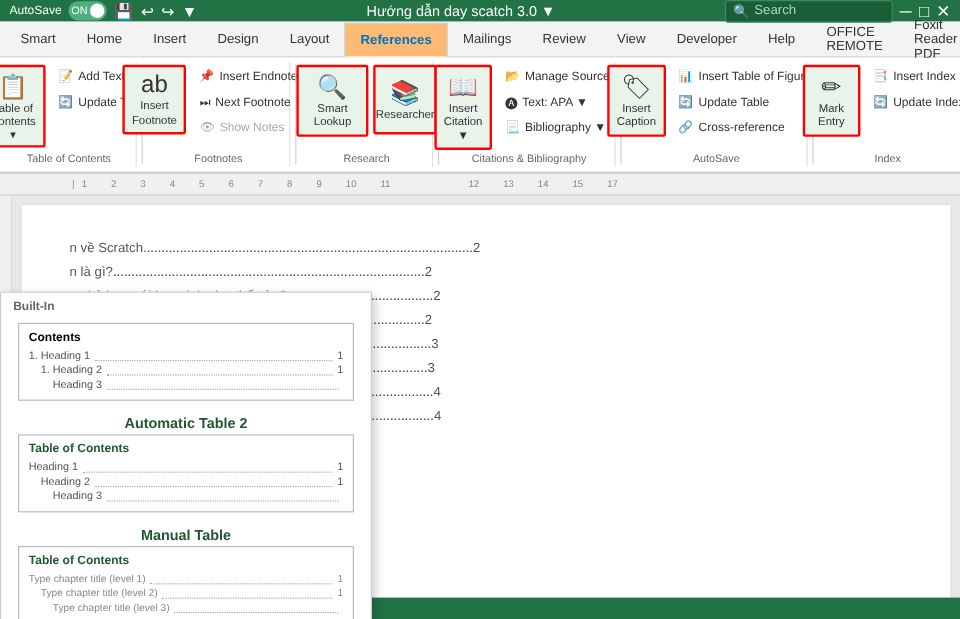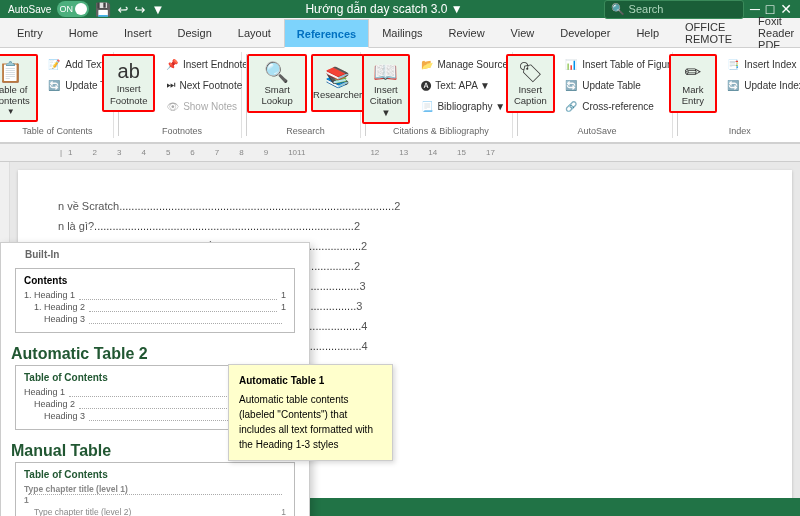--- a/index.html
+++ b/index.html
@@ -28,21 +28,21 @@
       background: #1a5e38; border: 1px solid #3a8a5a; border-radius: 3px;
       display: flex; align-items: center; padding: 2px 6px; gap: 4px; width: 140px;
     }
     .search-box input { background: transparent; border: none; outline: none; color: white; font-size: 11px; width: 100%; }
     .search-box input::placeholder { color: #aed6bc; }
     .ribbon-tabs { background: #f3f3f3; display: flex; align-items: flex-end; height: 30px; border-bottom: 1px solid #d0d0d0; padding-left: 4px; }
     .ribbon-tab {
       padding: 6px 12px; font-size: 11px; cursor: pointer; color: #333; height: 100%;
       display: flex; align-items: center; border: 1px solid transparent;
     }
-    .ribbon-tab.active { background: #7dd3fc; border: 1px solid #d0d0d0; border-bottom: 1px solid white; color: #0070c0; font-weight: 600; margin-bottom: -1px; }
+    .ribbon-tab.active { background: #fdba74; border: 1px solid #d0d0d0; border-bottom: 1px solid white; color: #0070c0; font-weight: 600; margin-bottom: -1px; }
     .ribbon-content {
       background: white; border-bottom: 2px solid #d0d0d0;
       display: flex; align-items: stretch; padding: 4px 2px; min-height: 72px;
       position: relative;
     }
     .ribbon-group {
       display: flex; flex-direction: column; align-items: center; justify-content: flex-start;
       padding: 2px 8px; border-right: 1px solid #e0e0e0; min-width: 60px;
     }
     .ribbon-group:last-child { border-right: none; }
@@ -85,34 +85,34 @@
       position: absolute;
       top: 80px;
       left: 0;
       width: 310px;
       background: white;
       border: 1px solid #ccc;
       box-shadow: 3px 3px 8px rgba(0,0,0,0.2);
       z-index: 100;
       font-size: 11px;
     }
-    .toc-section-label { font-size: 10px; color: #666; padding: 6px 24px 2px; font-weight: 600; }
+    .toc-section-label { font-size: 10px; color: #666; padding: 6px 10px 2px; font-weight: 600; }
     .toc-item {
       padding: 4px 10px; cursor: pointer; position: relative;
     }
     .toc-preview {
       border: 1px solid #bbb; background: white; margin: 2px 4px 4px; padding: 6px 8px; font-size: 9px;
     }
     .toc-preview-title { font-weight: 700; font-size: 10px; margin-bottom: 4px; }
     .toc-preview-line { margin: 2px 0; color: #555; display: flex; justify-content: space-between; }
     .toc-preview-line.indent1 { padding-left: 10px; }
     .toc-preview-line.indent2 { padding-left: 20px; }
     .toc-preview-dots { border-bottom: 1px dotted #aaa; flex: 1; margin: 0 4px; }
 
-    .toc-item-label { font-size: 16px; font-weight: 600; color: #215732; margin-bottom: 1px; }
+    .toc-item-label { font-size: 12px; font-weight: 600; color: #215732; margin-bottom: 1px; text-align: center; }
 
     .toc-manual .toc-preview-title { color: #215732; font-weight: 700; font-size: 10px; }
     .toc-manual .toc-preview-line { color: #888; font-size: 8.5px; }
 
     
     .tooltip-box {
       position: absolute;
       top: 202px;
       left: 228px;
       width: 165px;
@@ -156,21 +156,21 @@
       <span>🔍</span>
       <input type="text" placeholder="Search" style="">
     </div>
     <span style="font-size:14px;cursor:pointer;">─</span>
     <span style="font-size:14px;cursor:pointer;">□</span>
     <span style="font-size:14px;cursor:pointer;">✕</span>
   </div>
 </div>
 
 <div class="ribbon-tabs">
-  <div class="ribbon-tab">Entry</div>
+  <div class="ribbon-tab">Smart</div>
   <div class="ribbon-tab">Home</div>
   <div class="ribbon-tab">Insert</div>
   <div class="ribbon-tab">Design</div>
   <div class="ribbon-tab">Layout</div>
   <div class="ribbon-tab active">References</div>
   <div class="ribbon-tab">Mailings</div>
   <div class="ribbon-tab">Review</div>
   <div class="ribbon-tab">View</div>
   <div class="ribbon-tab">Developer</div>
   <div class="ribbon-tab">Help</div>
@@ -322,21 +322,21 @@
     <span style="margin-right:6px;">|</span>
     <span style="margin-right:20px;">1</span>
     <span style="margin-right:20px;">2</span>
     <span style="margin-right:20px;">3</span>
     <span style="margin-right:20px;">4</span>
     <span style="margin-right:20px;">5</span>
     <span style="margin-right:20px;">6</span>
     <span style="margin-right:20px;">7</span>
     <span style="margin-right:20px;">8</span>
     <span style="margin-right:20px;">9</span>
-    <span style="text-align:right;">10</span>
+    <span style="margin-right:20px;text-align:right;">10</span>
     <span style="margin-right:20px;">11</span>
     <span style="margin-right:20px;margin-left:45px;">12</span>
     <span style="margin-right:20px;">13</span>
     <span style="margin-right:20px;">14</span>
     <span style="margin-right:20px;">15</span>
     <span>17</span>
   </div>
 </div>
 
 <div class="doc-area">
@@ -397,43 +397,39 @@
             <span class="toc-preview-dots"></span>
             <span></span>
           </div>
       </div>
     </div>
 
     <div class="toc-item toc-manual">
       <div class="toc-item-label">Manual Table</div>
       <div class="toc-preview">
         <div class="toc-preview-title" style="color:#215732;">Table of Contents</div>
-        <div class="toc-preview-line" style="font-weight:700;flex-direction:column;">
+        <div class="toc-preview-line" style="font-weight:400;">
             <span>Type chapter title (level 1)</span>
             <span class="toc-preview-dots"></span>
             <span>1</span>
           </div>
         <div class="toc-preview-line indent1">
             <span>Type chapter title (level 2)</span>
             <span class="toc-preview-dots"></span>
             <span>1</span>
           </div>
         <div class="toc-preview-line indent2">
             <span>Type chapter title (level 3)</span>
             <span class="toc-preview-dots"></span>
             <span></span>
           </div>
 
       </div>
     </div>
 
   </div>
 
-  <div class="tooltip-box">
-    <div class="tooltip-title">Automatic Table 1</div>
-    <div>Automatic table contents (labeled "Contents") that includes all text formatted with the Heading 1-3 styles</div>
-  </div>
 </div>
 
 <div class="status-bar">
   <span>Page 1 of 9</span>
   <span>1,234 words</span>
 </div>
 
 </body></html>

